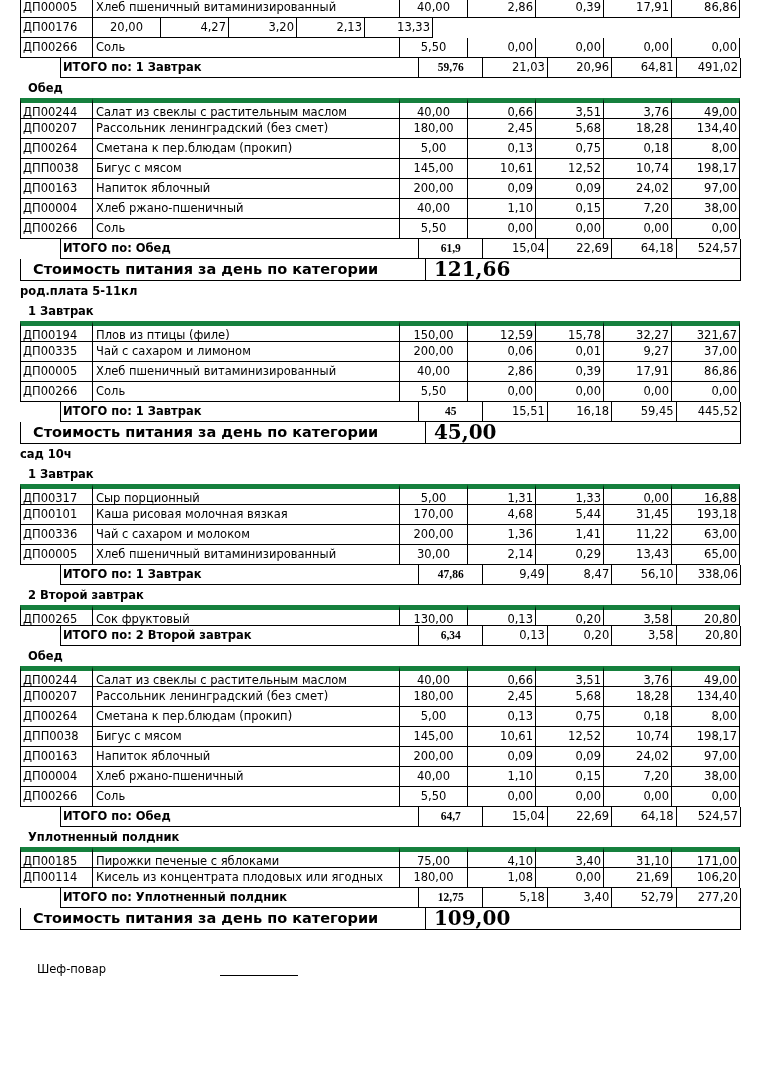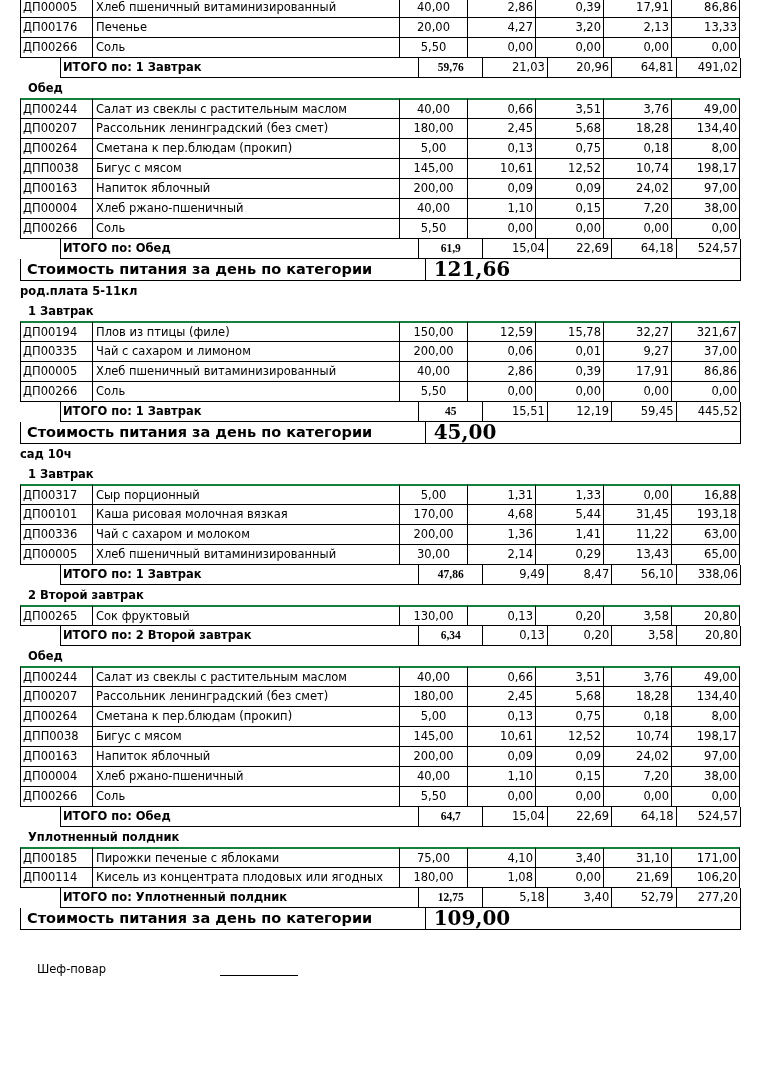--- a/index.html
+++ b/index.html
@@ -7,27 +7,27 @@
          font-family:"DejaVu Sans", sans-serif; color:#000; }
   #doc { position:absolute; left:20px; top:-2px; width:721px; }
   .row { display:flex; height:20px; box-sizing:border-box; }
   .cell { box-sizing:border-box; border-right:1px solid #000; border-bottom:1px solid #000;
           font-size:11.5px; line-height:19px; white-space:nowrap; overflow:hidden; }
   .row > .cell:first-child { border-left:1px solid #000; }
   .c-code { width:73px; padding-left:2px; }
   .c-name { width:307px; padding-left:3px; }
   .c-w { width:68px; text-align:center; }
   .c-n { width:68px; text-align:right; padding-right:2px; }
-  .first > .cell { border-top:2px solid #15803d; }
+  .first > .cell { border-top:5px solid #15803d; }
   .first { height:21px; }
   .total .c-label { width:380px; padding-left:2px; font-weight:bold;margin-left:40px; }
   .total .c-w { font-weight:bold;font-family:Liberation Serif, serif; }
   .cost { height:22px; }
   .cost .cell { font-size:14.5px; font-weight:bold; line-height:21px; }
-  .cost .c-label { width:439px; padding-left:6px; }
+  .cost .c-label { width:439px; padding-left:12px; }
   .cost .c-val { width:341px; padding-left:8px; font-size:20px; font-family:"DejaVu Serif", serif; }
   .section-title { height:20px; font-size:11.5px; font-weight:bold; line-height:20px; padding-left:8px; }
   .category-title { height:20px; font-size:11.5px; font-weight:bold; line-height:20px; }
   .footer { position:absolute; left:37px; top:962px; font-size:11.5px; }
   .sign-line { position:absolute; left:220px; top:975px; width:78px; border-bottom:1px solid #000; }
 </style>
 </head>
 <body>
 
 <div id="doc">
@@ -35,21 +35,20 @@
       <div class="cell c-code">ДП00005</div>
       <div class="cell c-name">Хлеб пшеничный витаминизированный</div>
       <div class="cell c-w">40,00</div>
       <div class="cell c-n">2,86</div>
       <div class="cell c-n">0,39</div>
       <div class="cell c-n">17,91</div>
       <div class="cell c-n">86,86</div>
     </div>
     <div class="row">
       <div class="cell c-code">ДП00176</div>
-      <div class="cell c-name">Печенье</div>
       <div class="cell c-w">20,00</div>
       <div class="cell c-n">4,27</div>
       <div class="cell c-n">3,20</div>
       <div class="cell c-n">2,13</div>
       <div class="cell c-n">13,33</div>
     </div>
     <div class="row">
       <div class="cell c-code">ДП00266</div>
       <div class="cell c-name">Соль</div>
       <div class="cell c-w">5,50</div>
@@ -177,21 +176,21 @@
       <div class="cell c-w">5,50</div>
       <div class="cell c-n">0,00</div>
       <div class="cell c-n">0,00</div>
       <div class="cell c-n">0,00</div>
       <div class="cell c-n">0,00</div>
     </div>
     <div class="row total">
       <div class="cell c-label">ИТОГО по: 1 Завтрак</div>
       <div class="cell c-w">45</div>
       <div class="cell c-n">15,51</div>
-      <div class="cell c-n">12,19</div>
+      <div class="cell c-n">16,18</div>
       <div class="cell c-n">59,45</div>
       <div class="cell c-n">445,52</div>
     </div>
     <div class="row cost">
       <div class="cell c-label">Стоимость питания за день по категории</div>
       <div class="cell c-val">45,00</div>
     </div>
     <div class="category-title">сад 10ч</div>
     <div class="section-title">1 Завтрак</div>
     <div class="row first">

